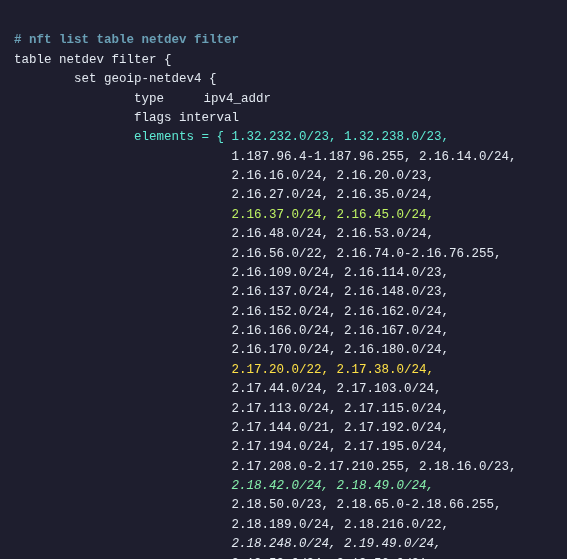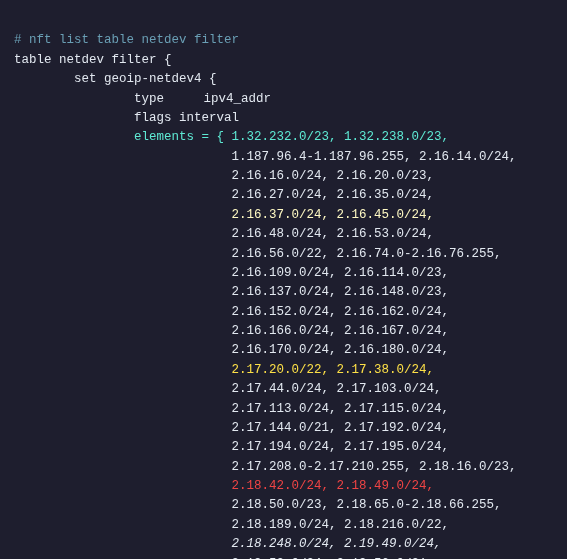--- a/index.html
+++ b/index.html
@@ -29,44 +29,44 @@
       line-height: 1.55;
       color: #c9d1d9;
       white-space: pre;
     }
   </style>
 </head>
 <body>
 
 <div class="terminal">
   <div class="code-block">
-<span style="color:#6a9fb5;"># nft list table netdev filter</span>
+<span style="color:#6a9fb5;font-weight:bold;"># nft list table netdev filter</span>
 <span style="color:#e2e8f0;">table netdev filter {</span>
 <span style="color:#e2e8f0;">        set geoip-netdev4 {</span>
 <span style="color:#e2e8f0;">                <span style="color:#e2e8f0;">type</span> <span style="color:#e2e8f0;margin-left:32px;">ipv4_addr</span></span>
 <span style="color:#e2e8f0;">                flags interval</span>
 <span style="color:#5eead4;">                elements = { 1.32.232.0/23, 1.32.238.0/23,</span>
 <span style="color:#e2e8f0;">                             1.187.96.4-1.187.96.255, 2.16.14.0/24,</span>
 <span style="color:#e2e8f0;margin-top:8px;">                             2.16.16.0/24, 2.16.20.0/23,</span>
 <span style="color:#e2e8f0;">                             2.16.27.0/24, 2.16.35.0/24,</span>
-<span style="color:#fef9c3;">                             2.16.37.0/24, 2.16.45.0/24,</span>
+<span style="color:#bef264;">                             2.16.37.0/24, 2.16.45.0/24,</span>
 <span style="color:#e2e8f0;">                             2.16.48.0/24, 2.16.53.0/24,</span>
 <span style="color:#e2e8f0;">                             2.16.56.0/22, 2.16.74.0-2.16.76.255,</span>
 <span style="color:#e2e8f0;">                             2.16.109.0/24, 2.16.114.0/23,</span>
 <span style="color:#e2e8f0;">                             2.16.137.0/24, 2.16.148.0/23,</span>
 <span style="color:#e2e8f0;">                             2.16.152.0/24, 2.16.162.0/24,</span>
 <span style="color:#e2e8f0;">                             2.16.166.0/24, 2.16.167.0/24,</span>
 <span style="color:#e2e8f0;">                             2.16.170.0/24, 2.16.180.0/24,</span>
 <span style="color:#fde047;">                             2.17.20.0/22, 2.17.38.0/24,</span>
 <span style="color:#e2e8f0;">                             2.17.44.0/24, 2.17.103.0/24,</span>
 <span style="color:#e2e8f0;">                             2.17.113.0/24, 2.17.115.0/24,</span>
 <span style="color:#e2e8f0;">                             2.17.144.0/21, 2.17.192.0/24,</span>
 <span style="color:#e2e8f0;">                             2.17.194.0/24, 2.17.195.0/24,</span>
 <span style="color:#e2e8f0;">                             2.17.208.0-2.17.210.255, 2.18.16.0/23,</span>
-<span style="color:#ef4444;">                             2.18.42.0/24, 2.18.49.0/24,</span>
+<span style="color:#86efac;font-style:italic;">                             2.18.42.0/24, 2.18.49.0/24,</span>
 <span style="color:#e2e8f0;">                             2.18.50.0/23, 2.18.65.0-2.18.66.255,</span>
 <span style="color:#e2e8f0;margin-top:46px;">                             2.18.189.0/24, 2.18.216.0/22,</span>
 <span style="color:#e2e8f0;font-style:italic;">                             2.18.248.0/24, 2.19.49.0/24,</span>
 <span style="color:#e2e8f0;">                             2.19.52.0/24, 2.19.56.0/21,</span>
 
 
 
   </div>
 </div>
 

